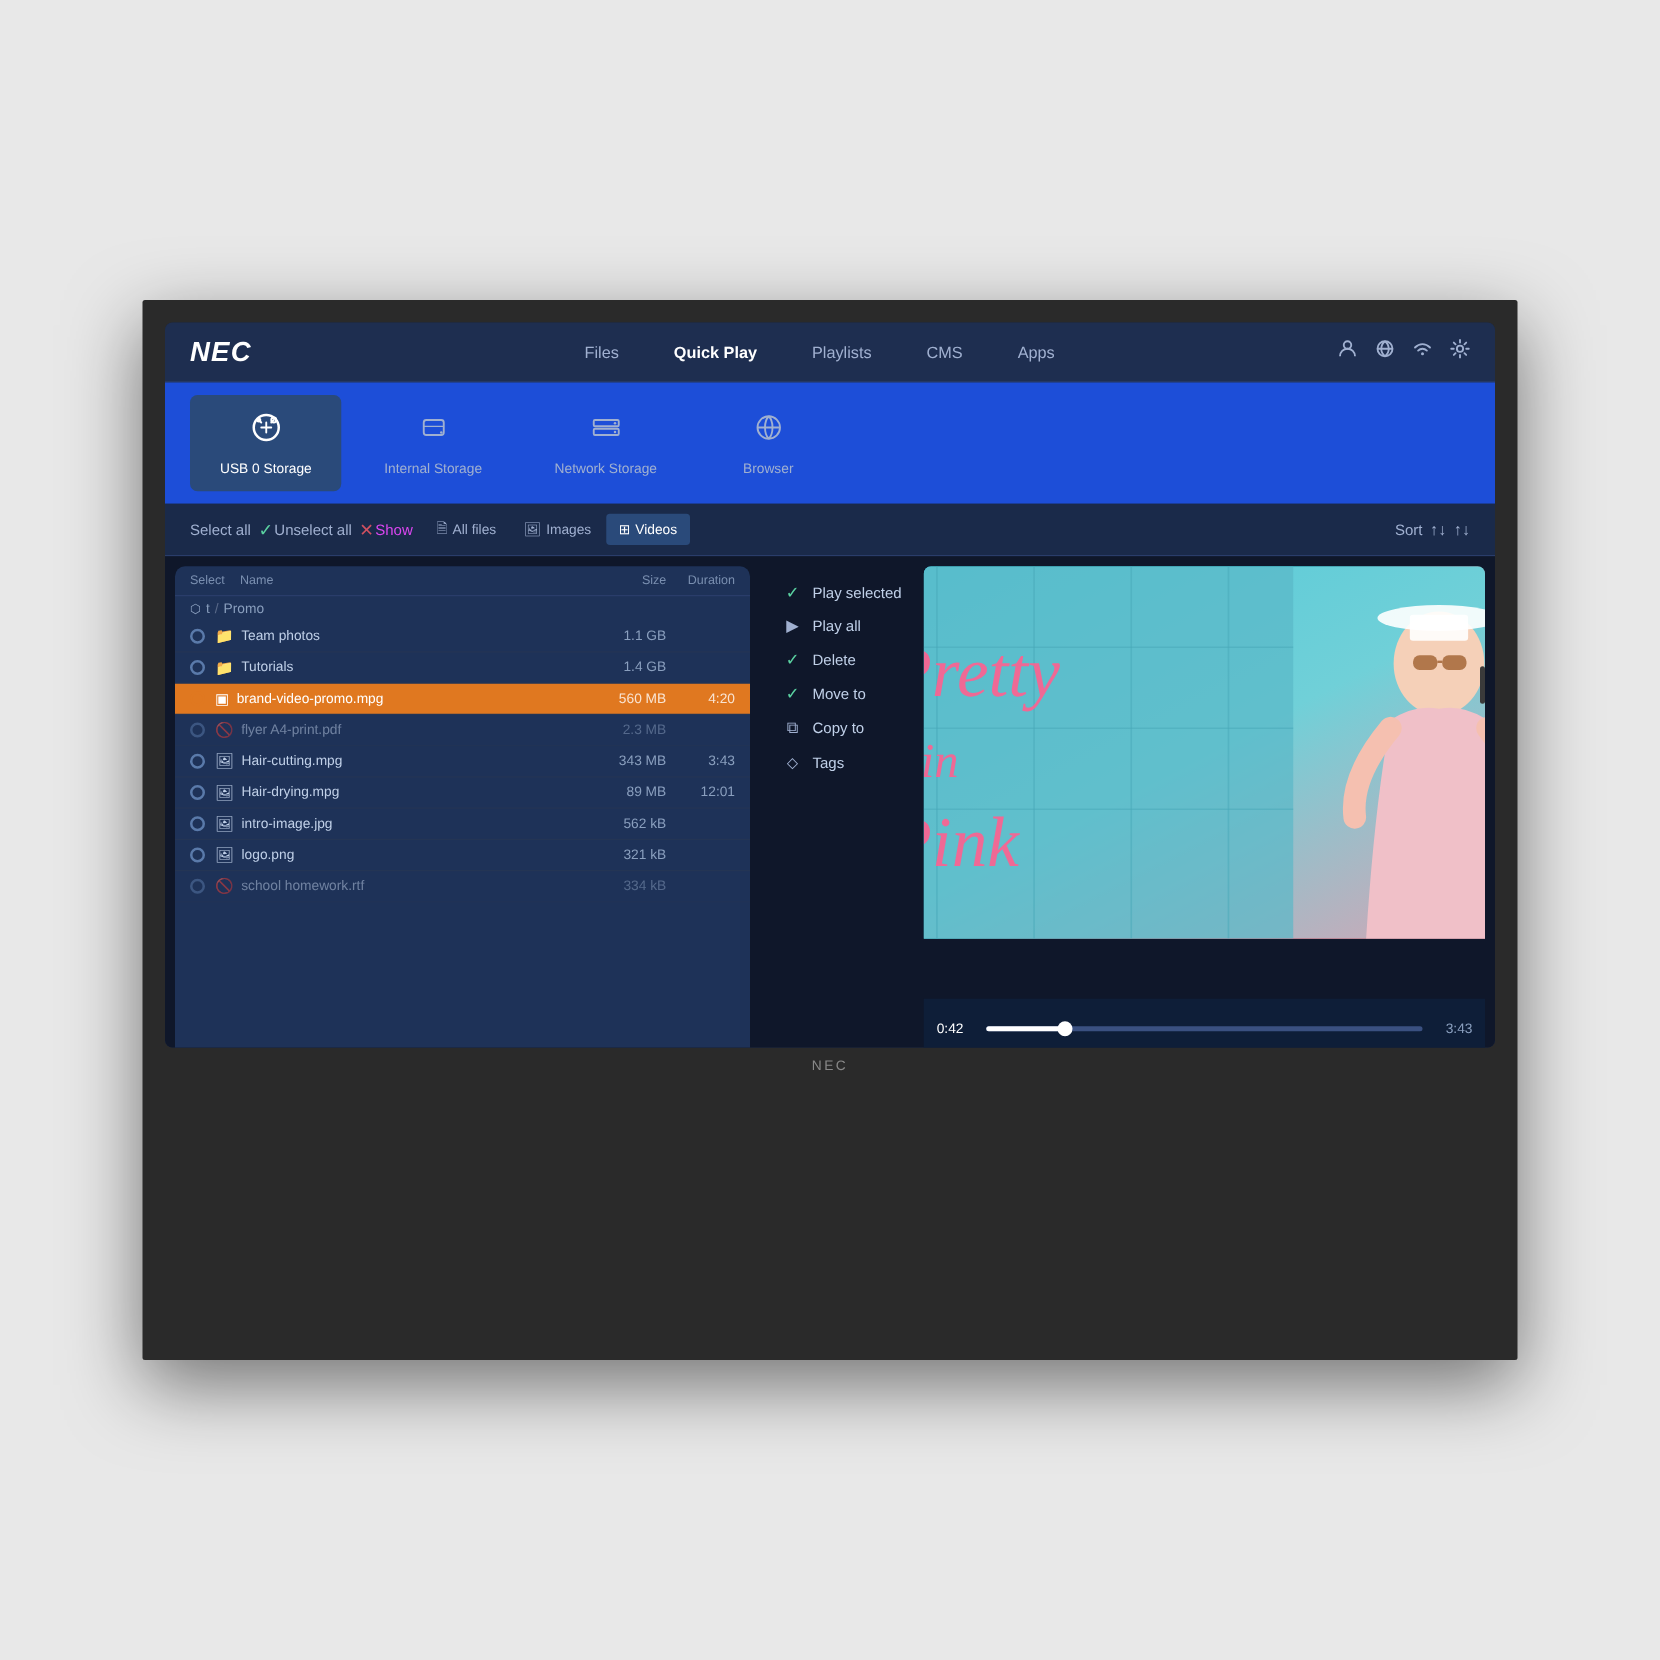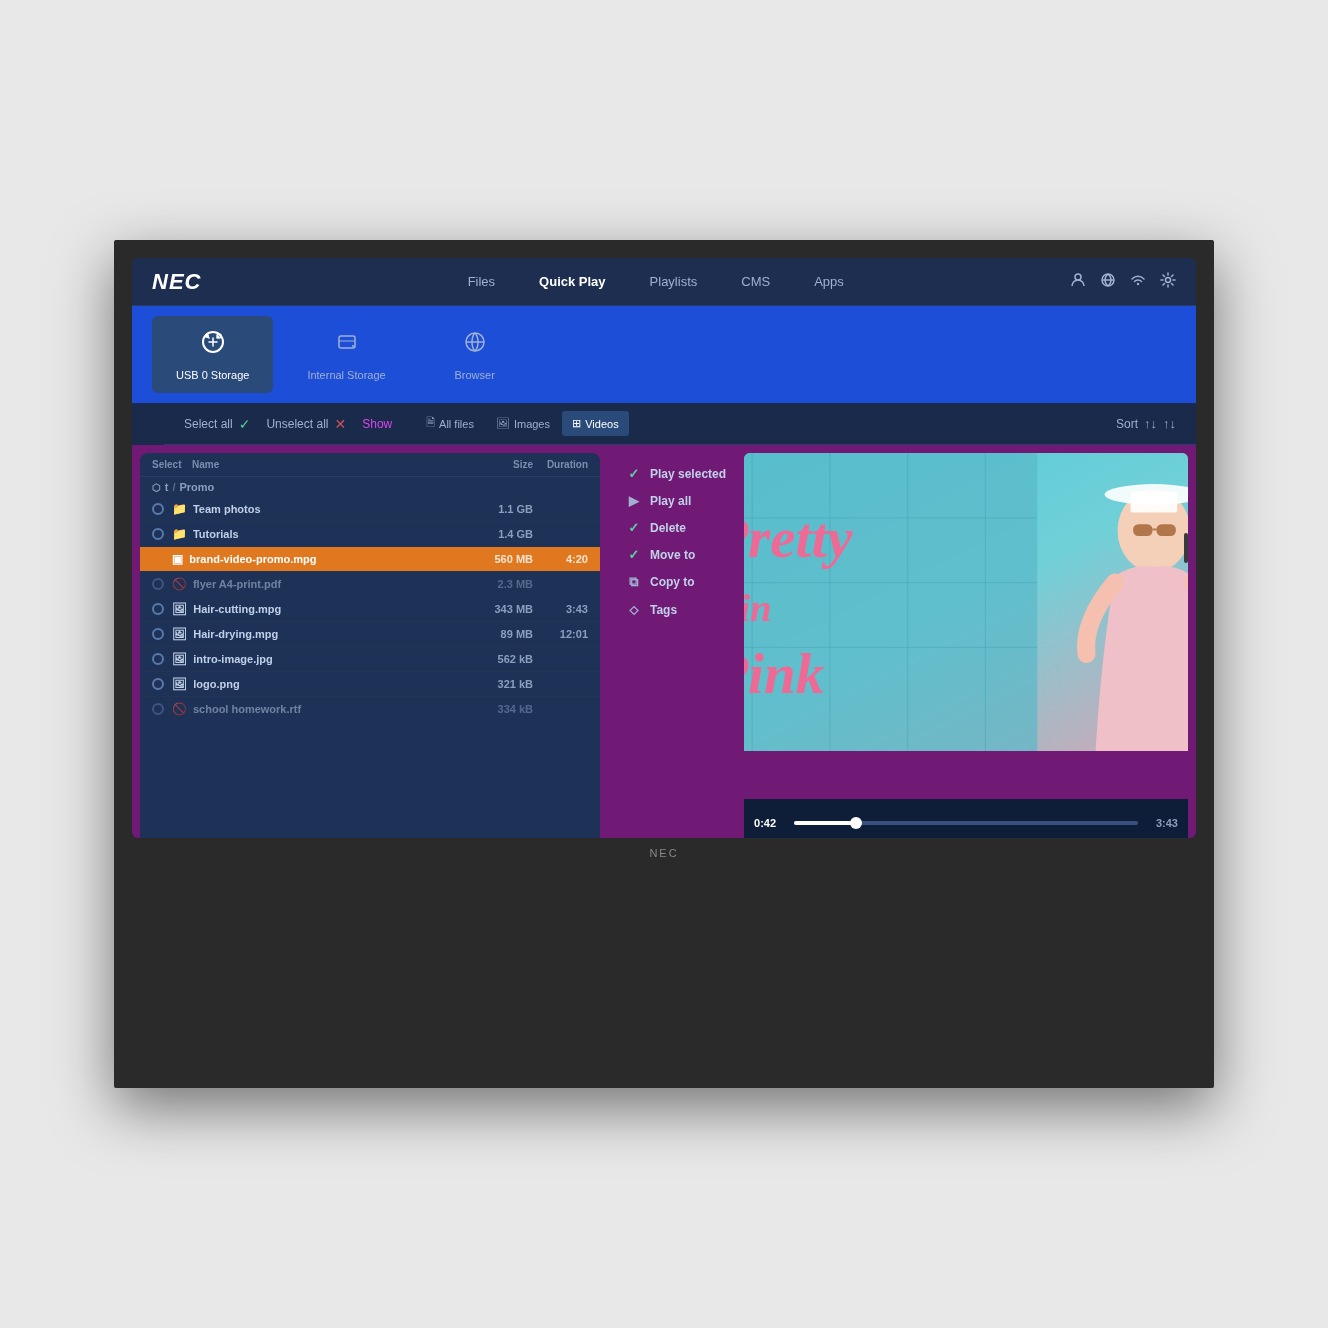--- a/index.html
+++ b/index.html
@@ -136,23 +136,22 @@
     .storage-item.active .storage-label {
       color: white;
     }
 
     
     .toolbar {
       background: #1a2a4a;
       display: flex;
       align-items: center;
       padding: 8px 20px;
-      gap: 16px;
+      gap: 1px;
       border-bottom: 1px solid #2a3d6a;
-      margin-left: 32px;
     }
 
     .toolbar-btn {
       display: flex;
       align-items: center;
       gap: 6px;
       color: #a0b0d0;
       font-size: 12px;
       cursor: pointer;
     }
@@ -196,22 +195,21 @@
     .sort-icon {
       font-size: 13px;
       cursor: pointer;
       color: #a0b0d0;
     }
 
     
     .main-content {
       display: flex;
       height: calc(580px - 48px - 82px - 40px);
-      background: #701a75;
-      font-weight: bold;
+      background: #0f172a;
     }
 
     
     .file-list-container {
       width: 460px;
       min-width: 460px;
       background: #1e3258;
       border-radius: 8px;
       margin: 8px;
       overflow: hidden;
@@ -482,20 +480,31 @@
           <svg width="28" height="28" viewBox="0 0 28 28" fill="none">
             <rect x="6" y="8" width="16" height="12" rx="2" stroke="#a0b0d0" stroke-width="1.5" fill="none"></rect>
             <path d="M6 13h16" stroke="#a0b0d0" stroke-width="1"></path>
             <circle cx="20" cy="18" r="1" fill="#a0b0d0"></circle>
           </svg>
         </div>
         <span class="storage-label">Internal Storage</span>
       </div>
 
 
+      <div class="storage-item">
+        <div class="storage-icon">
+          <svg width="28" height="28" viewBox="0 0 28 28" fill="none">
+            <rect x="4" y="8" width="20" height="5" rx="1" stroke="#a0b0d0" stroke-width="1.5" fill="none"></rect>
+            <rect x="4" y="15" width="20" height="5" rx="1" stroke="#a0b0d0" stroke-width="1.5" fill="none"></rect>
+            <circle cx="21" cy="10.5" r="1" fill="#a0b0d0"></circle>
+            <circle cx="21" cy="17.5" r="1" fill="#a0b0d0"></circle>
+          </svg>
+        </div>
+        <span class="storage-label">Network Storage</span>
+      </div>
 
       <div class="storage-item">
         <div class="storage-icon">
           <svg width="28" height="28" viewBox="0 0 28 28" fill="none">
             <circle cx="14" cy="14" r="9" stroke="#a0b0d0" stroke-width="1.5" fill="none"></circle>
             <path d="M5 14h18M14 5c-2 2-3 5-3 9s1 7 3 9M14 5c2 2 3 5 3 9s-1 7-3 9" stroke="#a0b0d0" stroke-width="1.5" fill="none"></path>
           </svg>
         </div>
         <span class="storage-label">Browser</span>
       </div>

